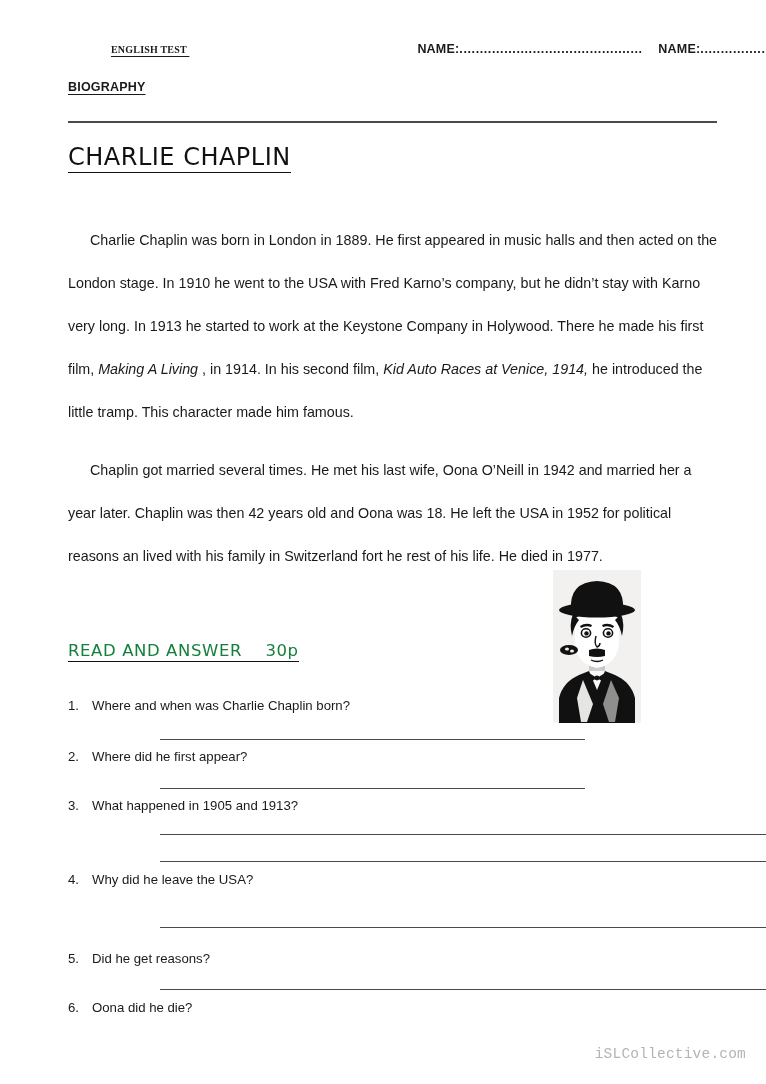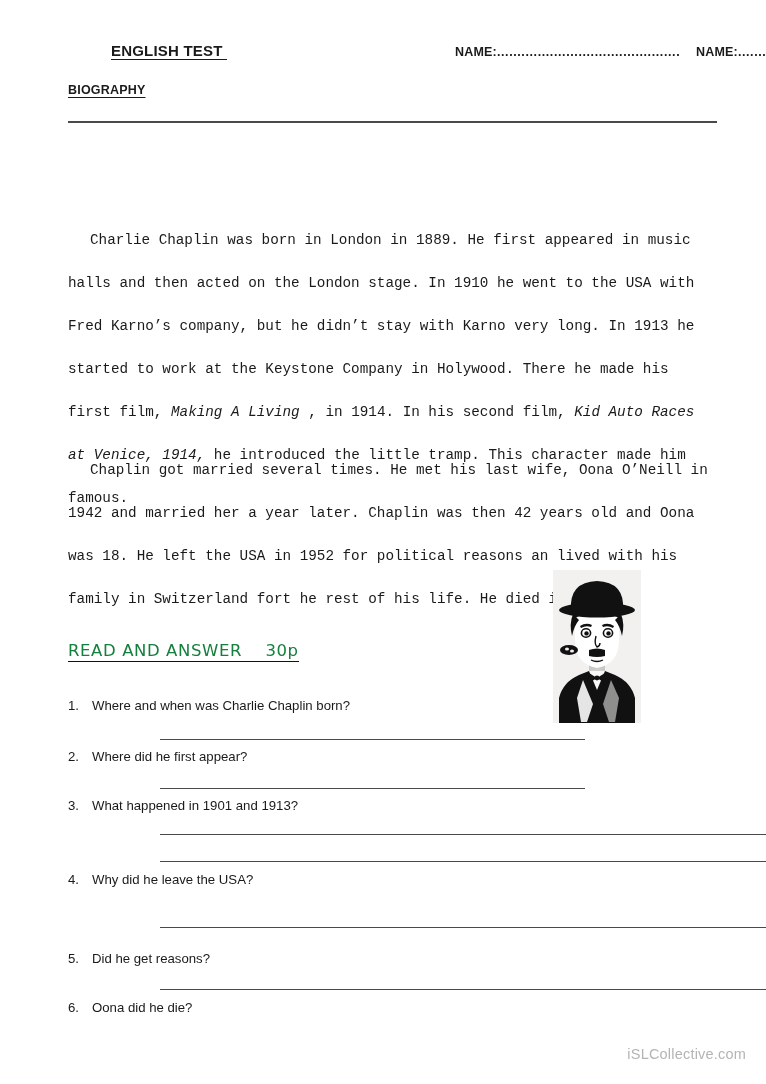--- a/index.html
+++ b/index.html
@@ -27,23 +27,23 @@
     left: 68px;
     top: 42px;
     width: 650px;
   }
   .header-row {
     display: flex;
     align-items: baseline;
     width: 100%;
   }
   .hdr-left {
-    font-family: Liberation Sans, sans-serif;
+    font-family: Liberation Serif, serif;
     font-weight: bold;
-    font-size: 15px;
+    font-size: 10px;
     letter-spacing: 0.2px;
     text-decoration: underline;
     text-underline-offset: 3px;
     white-space: pre;
     padding-left: 43px;
   }
   .hdr-fields {
     margin-left: 228px;
     display: flex;
     align-items: baseline;
@@ -100,21 +100,21 @@
     border-bottom: 1.5px solid #111;
     padding-bottom: 1px;
     display: inline-block;
   }
 
   
   .body-text {
     position: absolute;
     left: 68px;
     width: 652px;
-    font-family: Liberation Mono, monospace;
+    font-family: Liberation Sans, sans-serif;
     font-size: 14.3px;
     line-height: 43px;
     color: #1a1a1a;
   }
   .para-1 { top: 219px; }
   .para-2 { top: 449px; }
   .body-text p {
     margin: 0;
     text-indent: 22px;
   }
@@ -175,21 +175,21 @@
   .line-short { width: 425px; }
   .line-long  { width: 624px; }
 
   
   .footer {
     position: absolute;
     left: 0;
     top: 1046px;
     width: 746px;
     text-align: right;
-    font-family: Liberation Sans, sans-serif;
+    font-family: Liberation Mono, monospace;
     font-size: 14.5px;
     color: #b4b4b4;
     letter-spacing: 0.2px;
   }
 </style>
 </head>
 <body>
 
 <div class="page">
 
@@ -202,20 +202,21 @@
         <span class="gap-date"></span>
         <span class="field-name">NAME:</span>
         <span class="dots dots-short">..........................</span>
       </span>
     </div>
     <div class="subhdr">BIOGRAPHY</div>
   </div>
 
   <div class="rule rule-header"></div>
 
+  <div class="title">CHARLIE CHAPLIN</div>
 
   <div class="body-text para-1">
     <p><span>Charlie Chaplin was born in London in 1889. He first appeared in music halls and then acted on the London stage. In 1910 he went to the USA with Fred Karno’s company, but he didn’t stay with Karno very long. In 1913 he started to work at the Keystone Company in Holywood. There he made his first film, </span><i>Making A Living</i><span> , in 1914. In his second film, </span><i>Kid Auto Races at Venice, 1914,</i><span> he introduced the little tramp. This character made him famous.</span></p>
   </div>
 
   <div class="body-text para-2">
     <p><span>Chaplin got married several times. He met his last wife, Oona O’Neill in 1942 and married her a year later. Chaplin was then 42 years old and Oona was 18. He left the USA in 1952 for political reasons an lived with his family in Switzerland fort he rest of his life. He died in 1977.</span></p>
   </div>
 
   <div class="portrait">
@@ -278,21 +279,21 @@
     <div class="answer-line line-short" style="top:41px;"></div>
 
     <div class="q-item" style="top:51px;">
       <span class="q-num">2.</span>
       <span>Where did he first appear?</span>
     </div>
     <div class="answer-line line-short" style="top:90px;"></div>
 
     <div class="q-item" style="top:100px;">
       <span class="q-num">3.</span>
-      <span>What happened in 1901 and 1913?</span>
+      <span>What happened in 1905 and 1913?</span>
     </div>
     <div class="answer-line line-long" style="top:136px;"></div>
     <div class="answer-line line-long" style="top:163px;"></div>
 
     <div class="q-item" style="top:174px;">
       <span class="q-num">4.</span>
       <span>Why did he leave the USA?</span>
     </div>
     <div class="answer-line line-long" style="top:229px;"></div>
 

